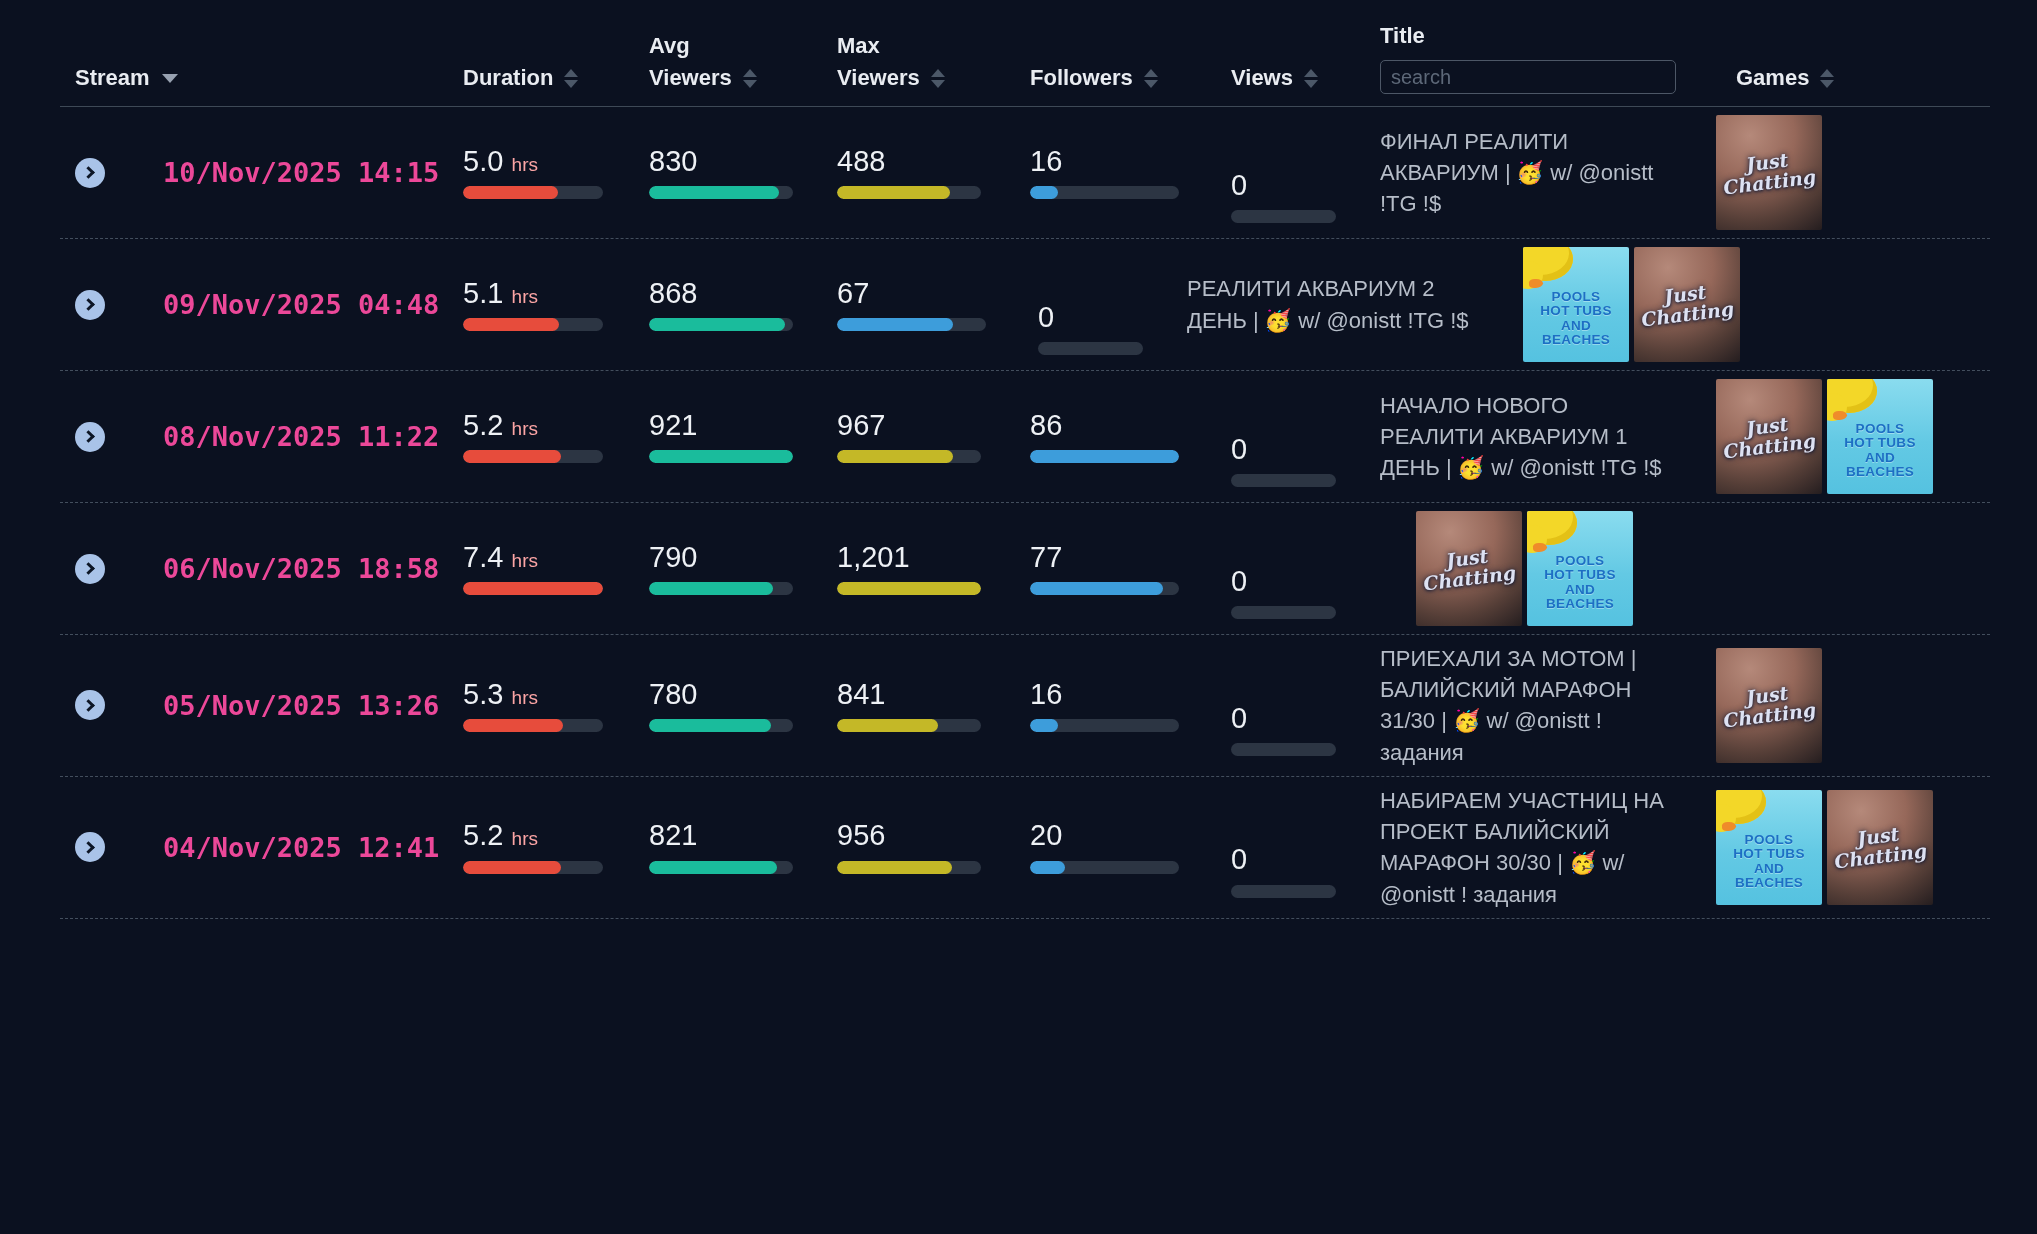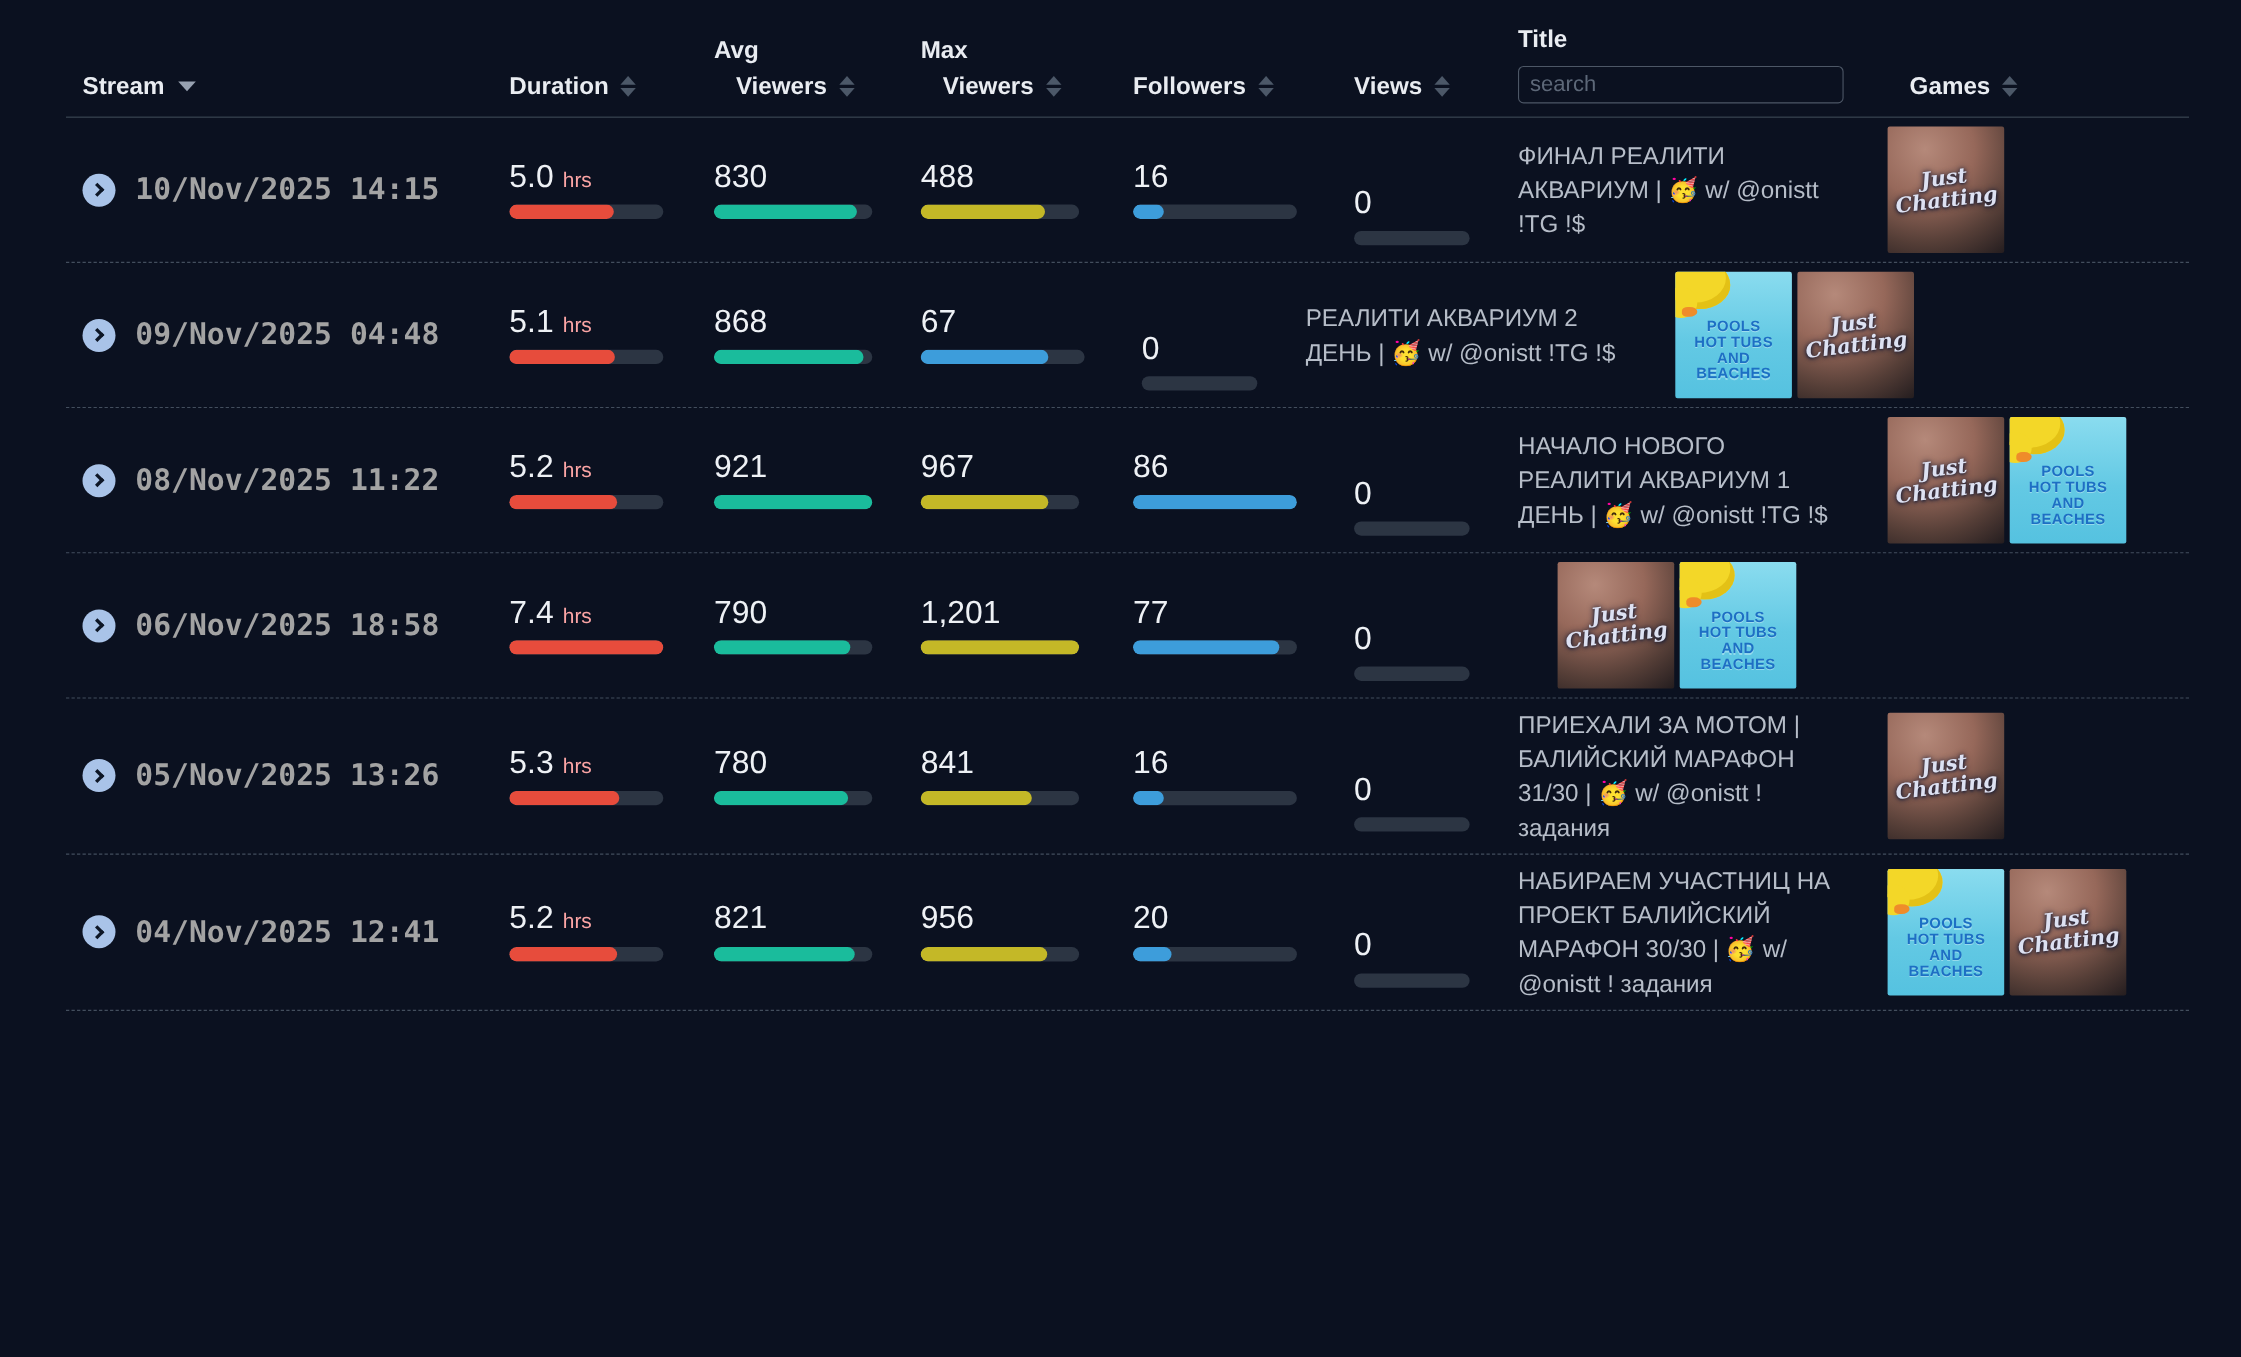--- a/index.html
+++ b/index.html
@@ -24,21 +24,21 @@
 
   
   .thead {
     display:flex; align-items:flex-end;
     height:107px; padding-bottom:12px;
     border-bottom:1px solid #3e4956;
   }
   .c-streamhead { width:403px; flex:none; padding-left:15px; }
   .hlabel { font-size:22px; font-weight:700; color:#e9ecf1; line-height:1.45; }
   .hcell-inline { display:flex; align-items:center; }
-  .hline2 { display:flex; align-items:center;margin-left:20px; }
+  .hline2 { display:flex; align-items:center; }
   .sort { display:inline-flex; flex-direction:column; gap:3px; margin-left:11px; }
   .sort i { display:block; width:0; height:0; border-left:7px solid transparent; border-right:7px solid transparent; }
   .sort .up   { border-bottom:8px solid #4c5868; }
   .sort .down { border-top:8px solid #4c5868; }
   .sort-single { display:inline-block; width:0; height:0; margin-left:12px;
     border-left:8px solid transparent; border-right:8px solid transparent;
     border-top:9px solid #97a1b0; }
   .c-title .search {
     margin-top:8px; width:296px; height:34px;
     background:transparent; border:1.5px solid #4d5766; border-radius:5px;
@@ -59,21 +59,21 @@
     background:#a9c3e8; display:flex; align-items:center; justify-content:center;
     margin-left:15px; cursor:pointer;
   }
   .expander .chev {
     width:9px; height:9px;
     border-top:3.5px solid #0d1626; border-right:3.5px solid #0d1626;
     transform:rotate(45deg); margin-left:-3px;
   }
   .date {
     font-family:"DejaVu Sans Mono", monospace;
-    font-weight:700; font-size:27px; color:#a3a3a3; white-space:nowrap;
+    font-weight:700; font-size:27px; color:#ec4899; white-space:nowrap;margin-left:40px;
   }
   .metric .val { font-size:29px; color:#eef1f5; line-height:1.1; }
   .metric .unit { font-size:19px; color:#fca5a5; margin-left:3px; }
   .bar {
     margin-top:9px; height:13px; border-radius:7px;
     background:var(--track,#2c3543); overflow:hidden;
   }
   .bar .fill { height:100%; border-radius:7px; }
   .bar-dur   { width:140px; } .bar-dur .fill   { background:var(--c-dur,#e74c3c); }
   .bar-avg   { width:144px; } .bar-avg .fill   { background:var(--c-avg,#1abc9c); }

